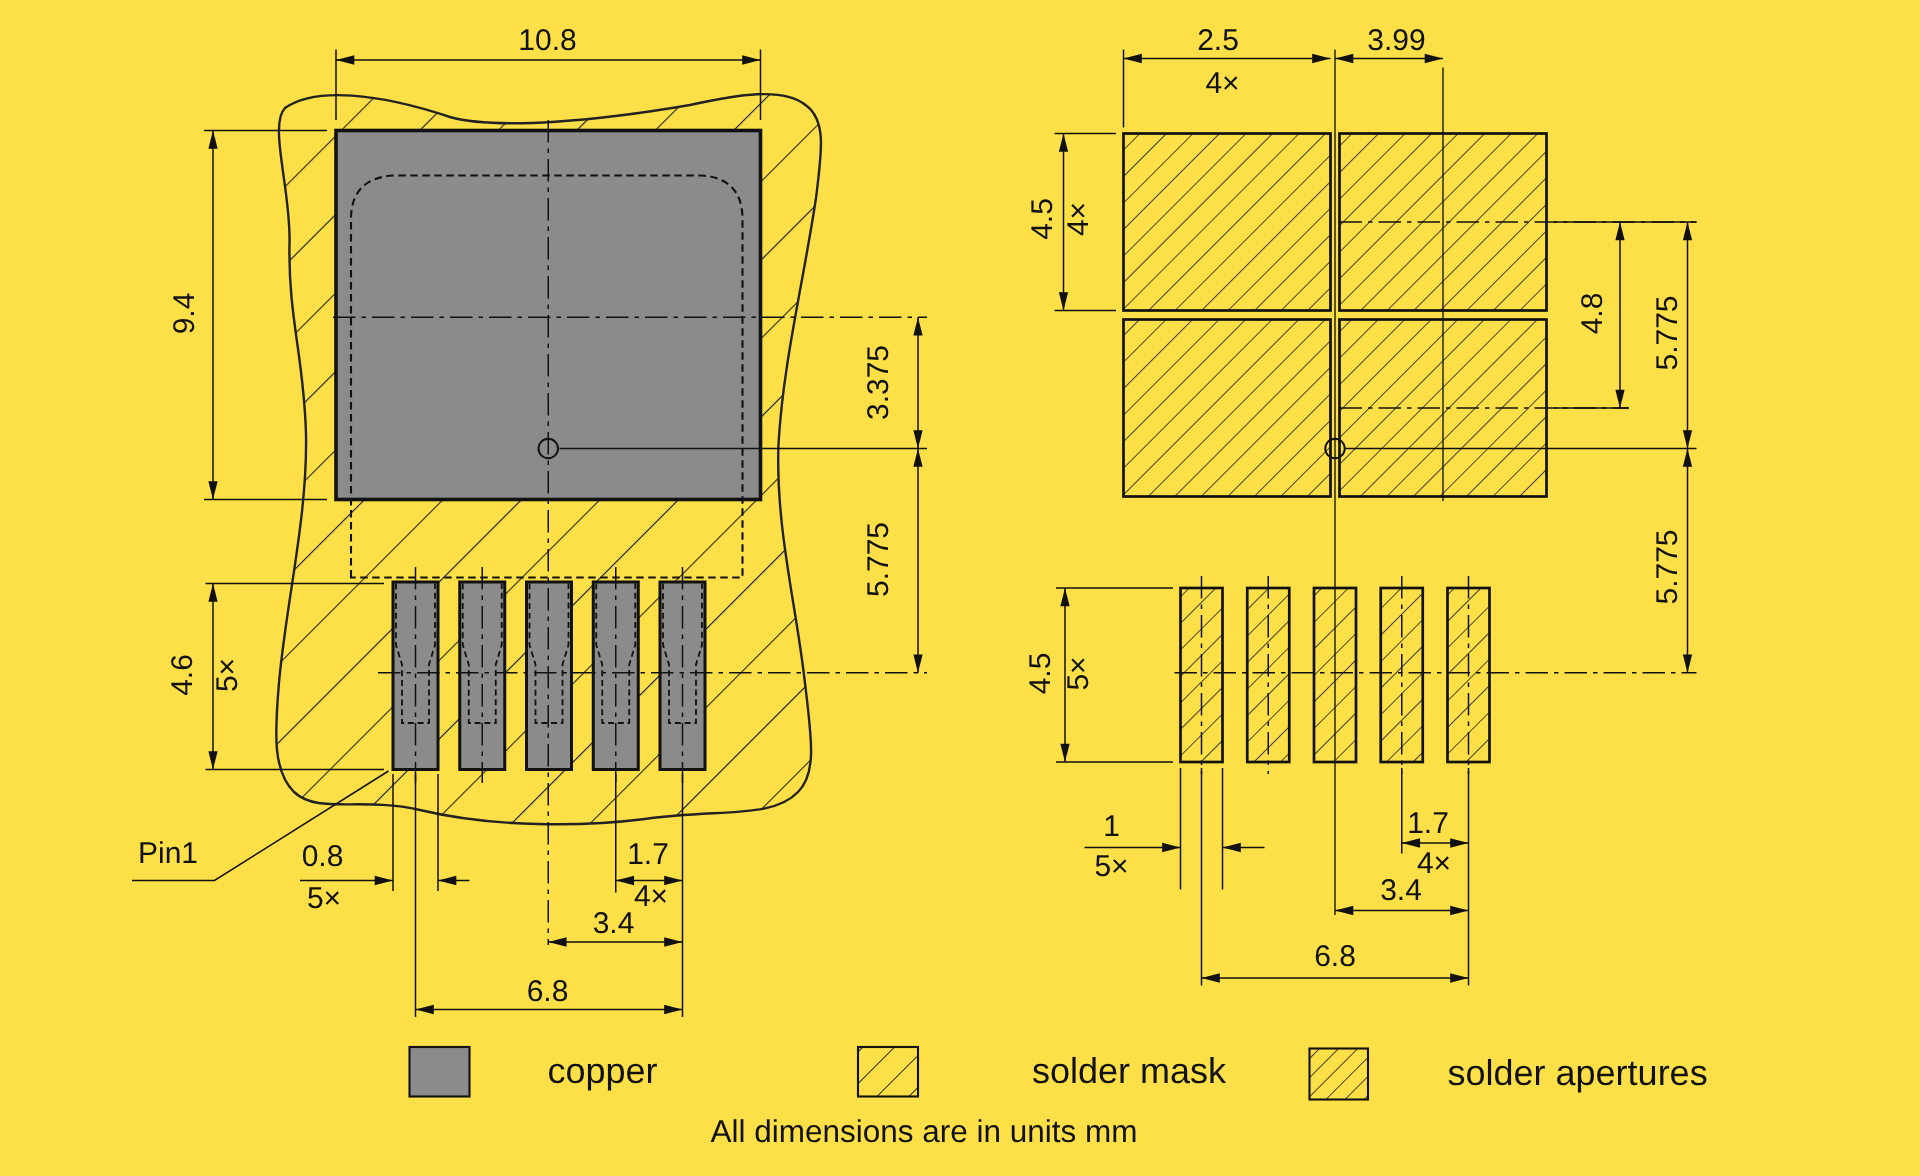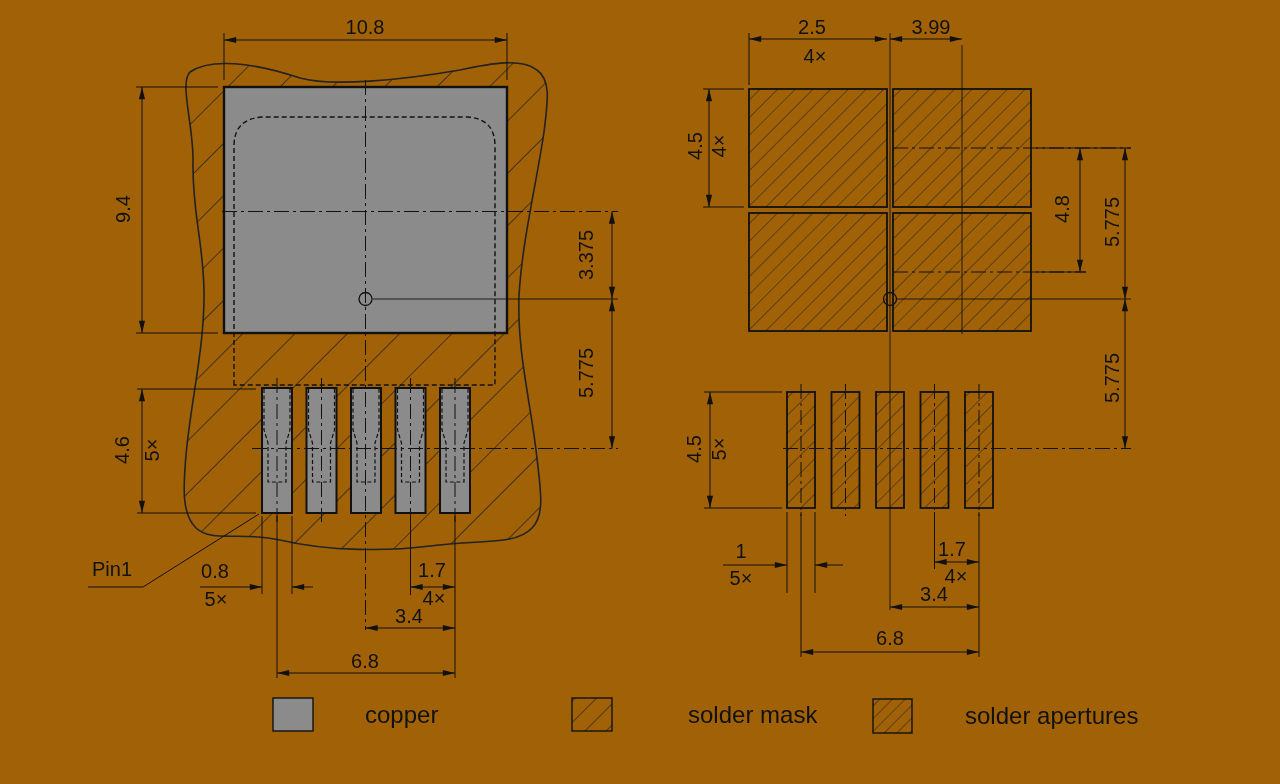--- a/index.html
+++ b/index.html
@@ -1,17 +1,17 @@
 <!DOCTYPE html>
 <html><head>
 <meta charset="utf-8">
 <style>
   html,body{margin:0;padding:0;background:#fff;}
   .canvas{
-    position:relative;width:1280px;height:784px;background:#a16207;overflow:hidden;
+    position:relative;width:1280px;height:784px;background:#fde047;overflow:hidden;
     font-family:"Liberation Sans", sans-serif;color:#111;
   }
   .canvas svg{position:absolute;left:0;top:0;}
   .lbl{
     position:absolute;font-size:20px;line-height:1;white-space:nowrap;
     transform:translate(-50%,-50%);color:#111;
   }
   .rot{transform:translate(-50%,-50%) rotate(-90deg);}
   .leg{
     position:absolute;font-size:24px;line-height:1;white-space:nowrap;
@@ -246,14 +246,15 @@
   <span class="lbl" style="left:741px;top:551px">1</span>
   <span class="lbl" style="left:741px;top:578px">5×</span>
   <span class="lbl" style="left:952px;top:549px">1.7</span>
   <span class="lbl" style="left:956px;top:576px">4×</span>
   <span class="lbl" style="left:934px;top:594px">3.4</span>
   <span class="lbl" style="left:890px;top:638px">6.8</span>
 
   <span class="leg" style="left:327px;top:715px">copper</span>
   <span class="leg" style="left:650px;top:715px">solder mask</span>
   <span class="leg" style="left:927px;top:716px">solder apertures</span>
+  <span class="note" style="left:616px;top:755px">All dimensions are in units mm</span>
 
 </div>
 
 </body></html>

